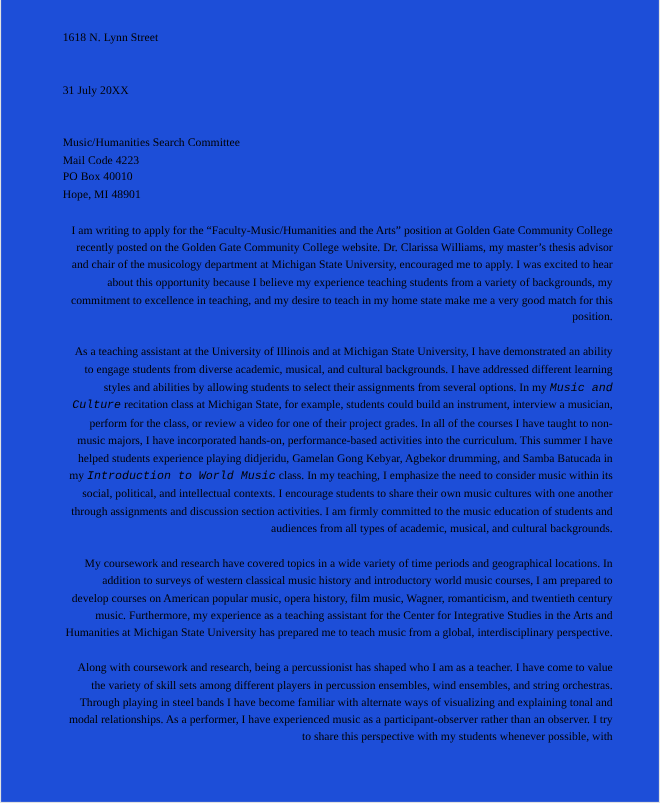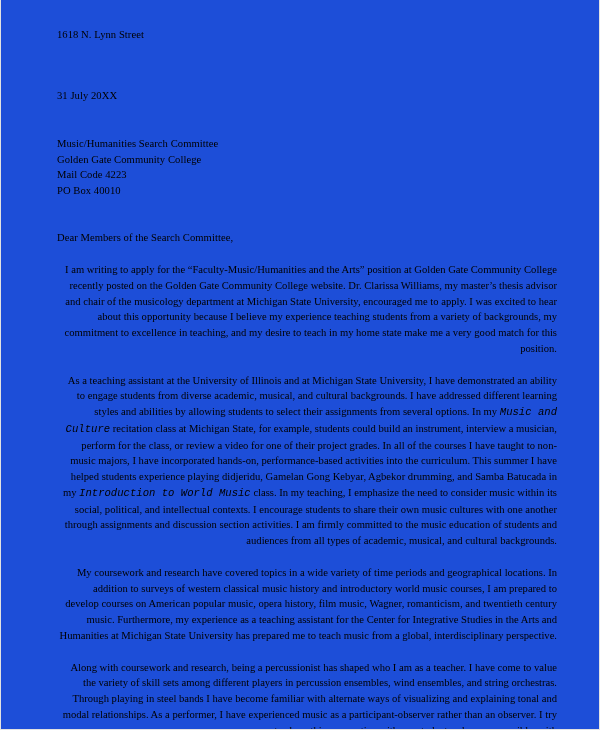--- a/index.html
+++ b/index.html
@@ -38,21 +38,21 @@
     letter-spacing: 0.005em;
   }
   .sender-address {
     margin: 0 0 0 0;
   }
   .sender-address .line {
     display: block;
     white-space: pre;
   }
   .date-line {
-    margin-top: 45px;
+    margin-top: 32px;
     white-space: pre;
   }
   .recipient-address {
     margin-top: 33px;
   }
   .recipient-address .line {
     display: block;
     white-space: pre;
   }
   .salutation {
@@ -84,26 +84,25 @@
   <div class="sheet">
 
     <div class="block sender-address">
         <span class="line">1618 N. Lynn Street</span>
       </div>
 
     <div class="block date-line">31 July 20XX</div>
 
     <div class="block recipient-address">
         <span class="line">Music/Humanities Search Committee</span>
-        <span class="line">Golden Gate Community College</span>
         <span class="line">Mail Code 4223</span>
         <span class="line">PO Box 40010</span>
+        <span class="line">Hope, MI 48901</span>
       </div>
 
-    <div class="block salutation">Dear Members of the Search Committee,</div>
 
     <div class="body-copy">
         <p class="para"><span>I am writing to apply for the “Faculty-Music/Humanities and the Arts” position at Golden Gate Community College recently posted on the Golden Gate Community College website. Dr. Clarissa Williams, my master’s thesis advisor and chair of the musicology department at Michigan State University, encouraged me to apply. I was excited to hear about this opportunity because I believe my experience teaching students from a variety of backgrounds, my commitment to excellence in teaching, and my desire to teach in my home state make me a very good match for this position.</span></p>
         <p class="para"><span>As a teaching assistant at the University of Illinois and at Michigan State University, I have demonstrated an ability to engage students from diverse academic, musical, and cultural backgrounds. I have addressed different learning styles and abilities by allowing students to select their assignments from several options. In my </span><em>Music and Culture</em><span> recitation class at Michigan State, for example, students could build an instrument, interview a musician, perform for the class, or review a video for one of their project grades. In all of the courses I have taught to non-music majors, I have incorporated hands-on, performance-based activities into the curriculum. This summer I have helped students experience playing didjeridu, Gamelan Gong Kebyar, Agbekor drumming, and Samba Batucada in my </span><em>Introduction to World Music</em><span> class. In my teaching, I emphasize the need to consider music within its social, political, and intellectual contexts. I encourage students to share their own music cultures with one another through assignments and discussion section activities. I am firmly committed to the music education of students and audiences from all types of academic, musical, and cultural backgrounds.</span></p>
         <p class="para"><span>My coursework and research have covered topics in a wide variety of time periods and geographical locations. In addition to surveys of western classical music history and introductory world music courses, I am prepared to develop courses on American popular music, opera history, film music, Wagner, romanticism, and twentieth century music. Furthermore, my experience as a teaching assistant for the Center for Integrative Studies in the Arts and Humanities at Michigan State University has prepared me to teach music from a global, interdisciplinary perspective.</span></p>
         <p class="para"><span>Along with coursework and research, being a percussionist has shaped who I am as a teacher. I have come to value the variety of skill sets among different players in percussion ensembles, wind ensembles, and string orchestras. Through playing in steel bands I have become familiar with alternate ways of visualizing and explaining tonal and modal relationships. As a performer, I have experienced music as a participant-observer rather than an observer. I try to share this perspective with my students whenever possible, with</span></p>
       </div>
 
   </div>
 </div>

